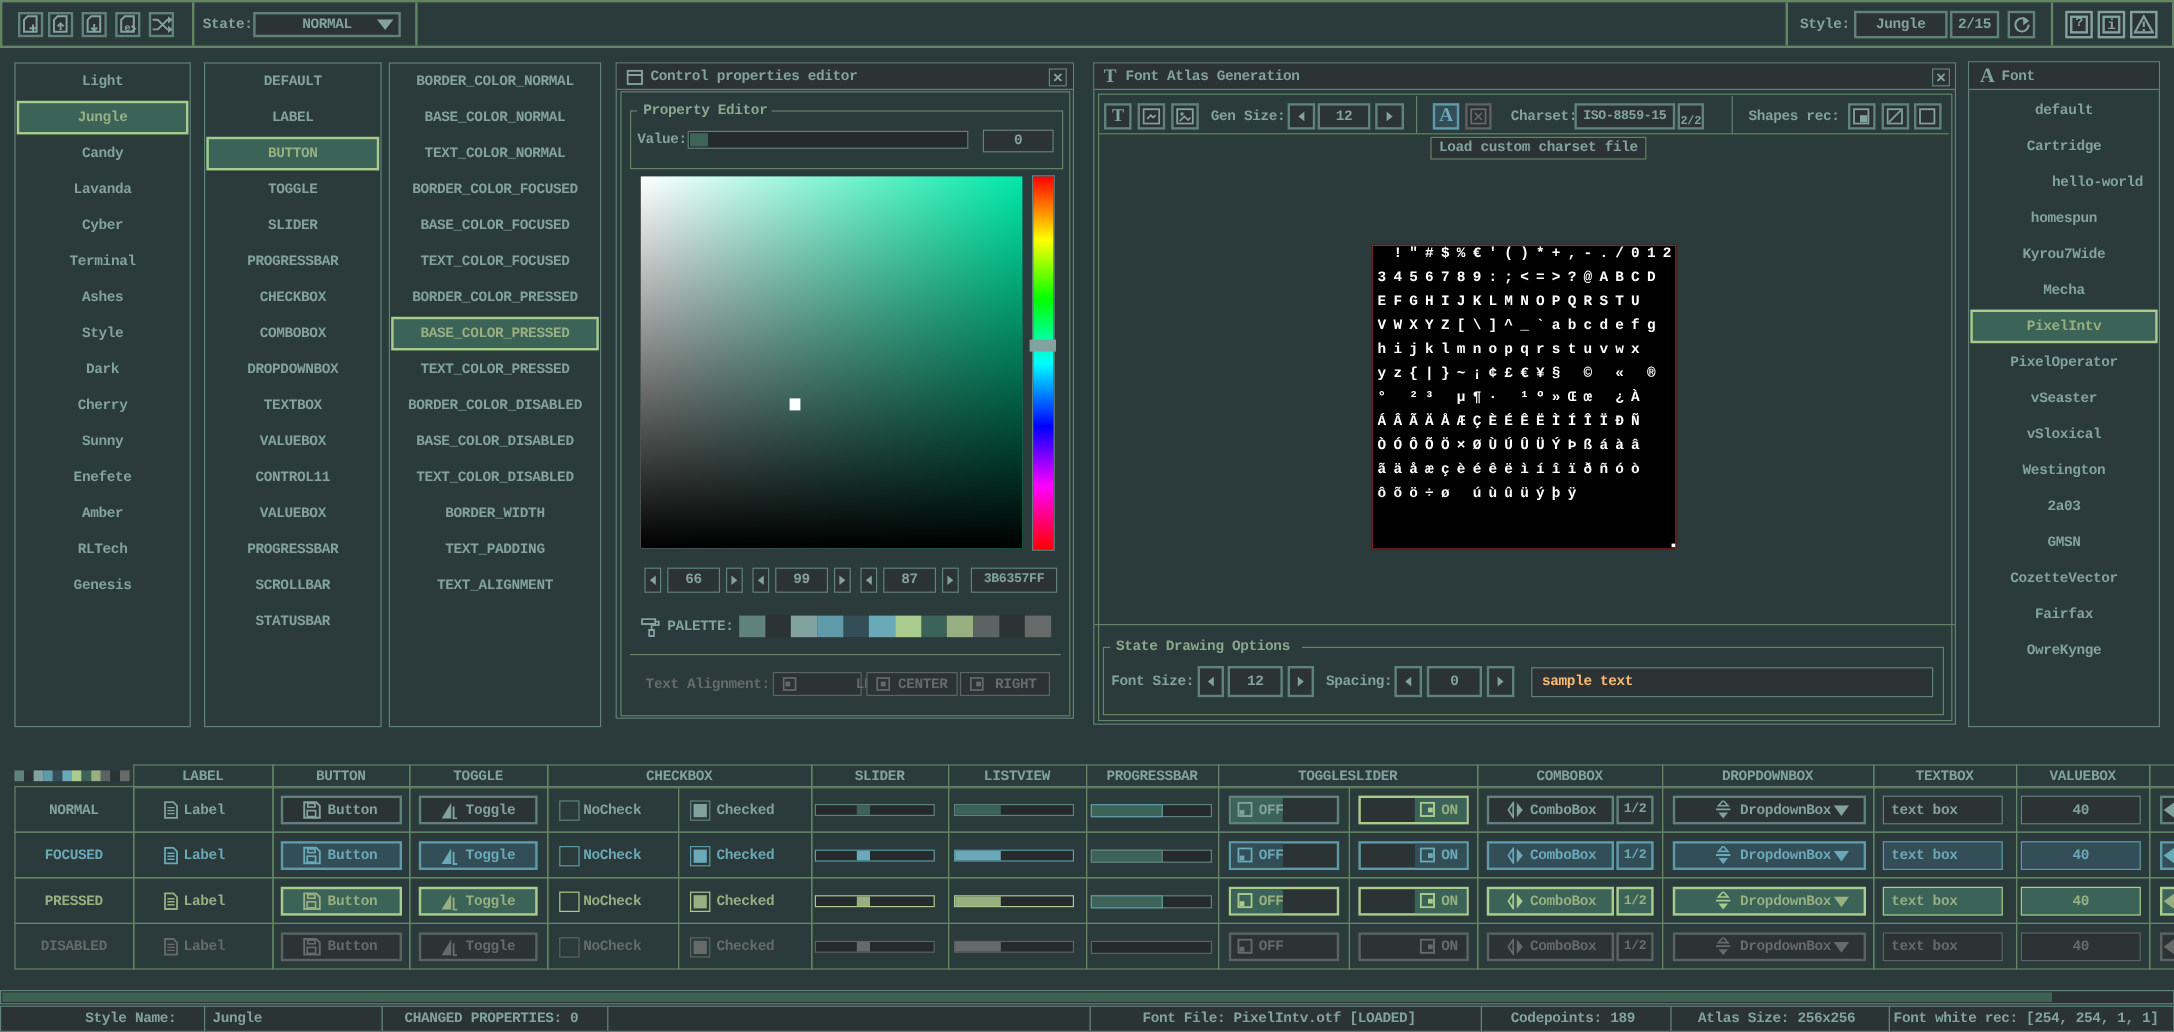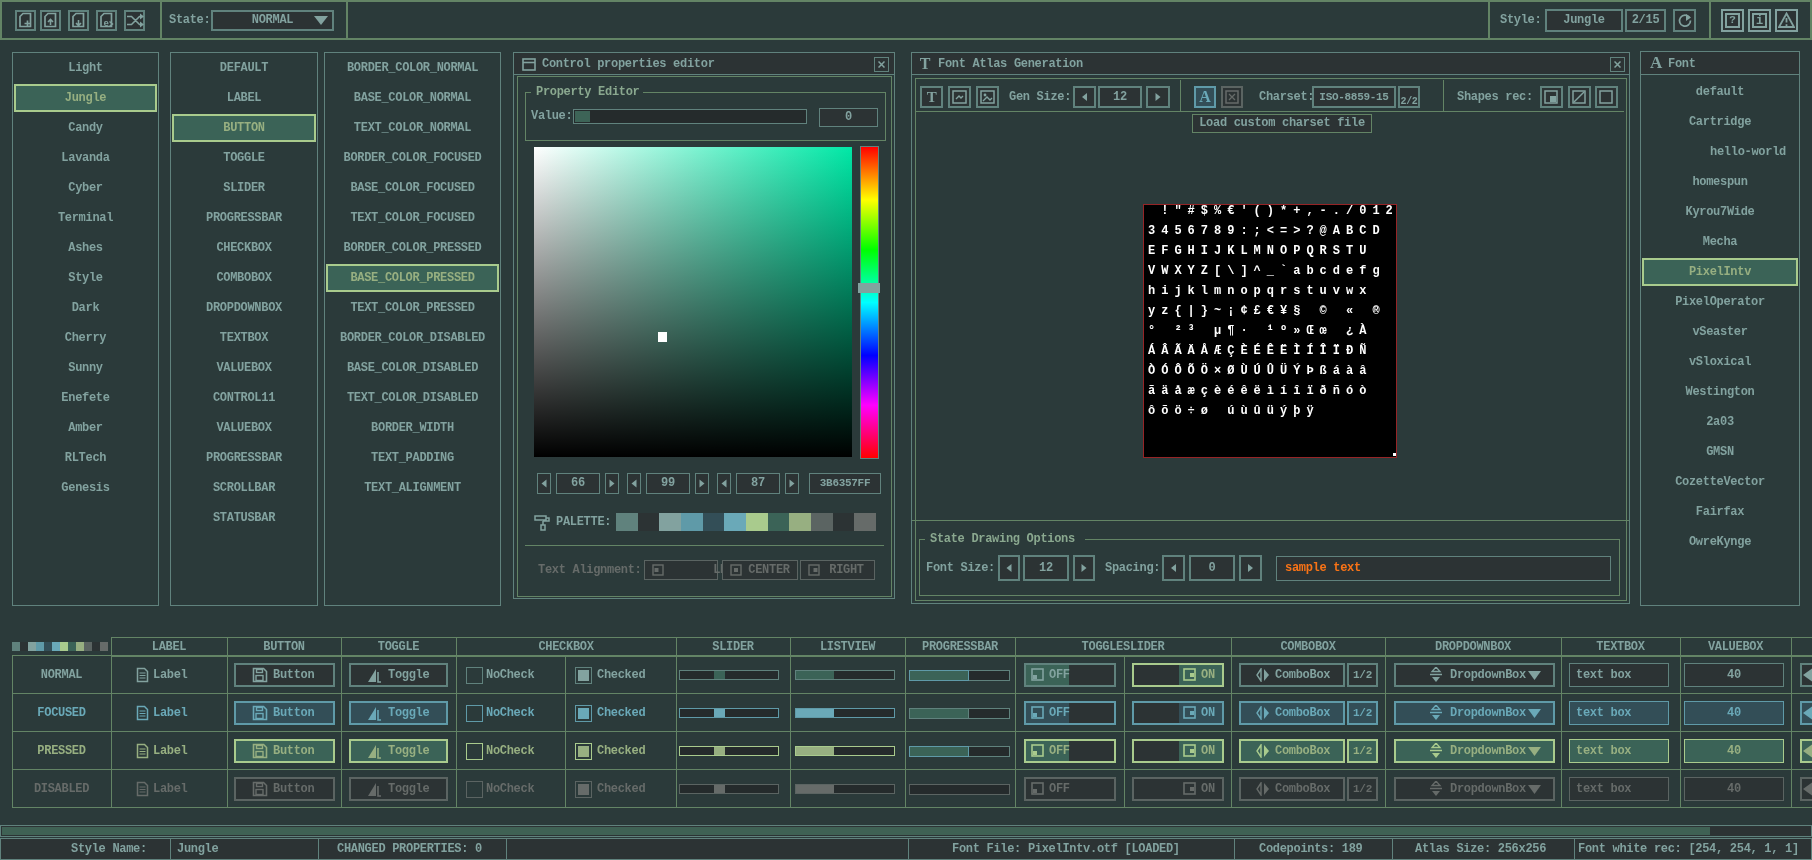--- a/index.html
+++ b/index.html
@@ -318,21 +318,21 @@
 <svg style="position:absolute;left:1162px;top:555px" width="23" height="26" viewBox="0 0 23 26">
     <polygon points="14.0,9.0 9.0,13.0 14.0,17.0" fill="#82a29f"></polygon>
   </svg>
 <div style="position:absolute;left:1189px;top:555px;width:42px;height:22px;border:2px solid #60827d;background:#2c3334;"></div>
 <div style="position:absolute;top:560px;height:16px;line-height:16px;color:#82a29f;font-size:12px;white-space:pre;left:1189px;width:46px;text-align:center;">0</div>
 <div style="position:absolute;left:1239px;top:555px;width:19px;height:22px;border:2px solid #60827d;background:#2c3334;"></div>
 <svg style="position:absolute;left:1239px;top:555px" width="23" height="26" viewBox="0 0 23 26">
     <polygon points="9.0,9.0 14.0,13.0 9.0,17.0" fill="#82a29f"></polygon>
   </svg>
 <div style="position:absolute;left:1276px;top:556px;width:333px;height:23px;border:1px solid #60827d;background:#2c3334;"></div>
-<div style="position:absolute;top:560px;height:16px;line-height:16px;color:#f97316;font-size:12px;white-space:pre;left:1285px;">sample text</div>
+<div style="position:absolute;top:560px;height:16px;line-height:16px;color:#fdba74;font-size:12px;white-space:pre;left:1285px;">sample text</div>
 <div style="position:absolute;left:111px;top:637px;width:115px;height:18px;border:1px solid #638465;"></div>
 <div style="position:absolute;top:639px;height:16px;line-height:16px;color:#82a29f;font-size:12px;white-space:pre;left:111px;width:116px;text-align:center;">LABEL</div>
 <div style="position:absolute;left:227px;top:637px;width:113px;height:18px;border:1px solid #638465;"></div>
 <div style="position:absolute;top:639px;height:16px;line-height:16px;color:#82a29f;font-size:12px;white-space:pre;left:227px;width:114px;text-align:center;">BUTTON</div>
 <div style="position:absolute;left:341px;top:637px;width:114px;height:18px;border:1px solid #638465;"></div>
 <div style="position:absolute;top:639px;height:16px;line-height:16px;color:#82a29f;font-size:12px;white-space:pre;left:341px;width:115px;text-align:center;">TOGGLE</div>
 <div style="position:absolute;left:456px;top:637px;width:219px;height:18px;border:1px solid #638465;"></div>
 <div style="position:absolute;top:639px;height:16px;line-height:16px;color:#82a29f;font-size:12px;white-space:pre;left:456px;width:220px;text-align:center;">CHECKBOX</div>
 <div style="position:absolute;left:676px;top:637px;width:113px;height:18px;border:1px solid #638465;"></div>
 <div style="position:absolute;top:639px;height:16px;line-height:16px;color:#82a29f;font-size:12px;white-space:pre;left:676px;width:114px;text-align:center;">SLIDER</div>

